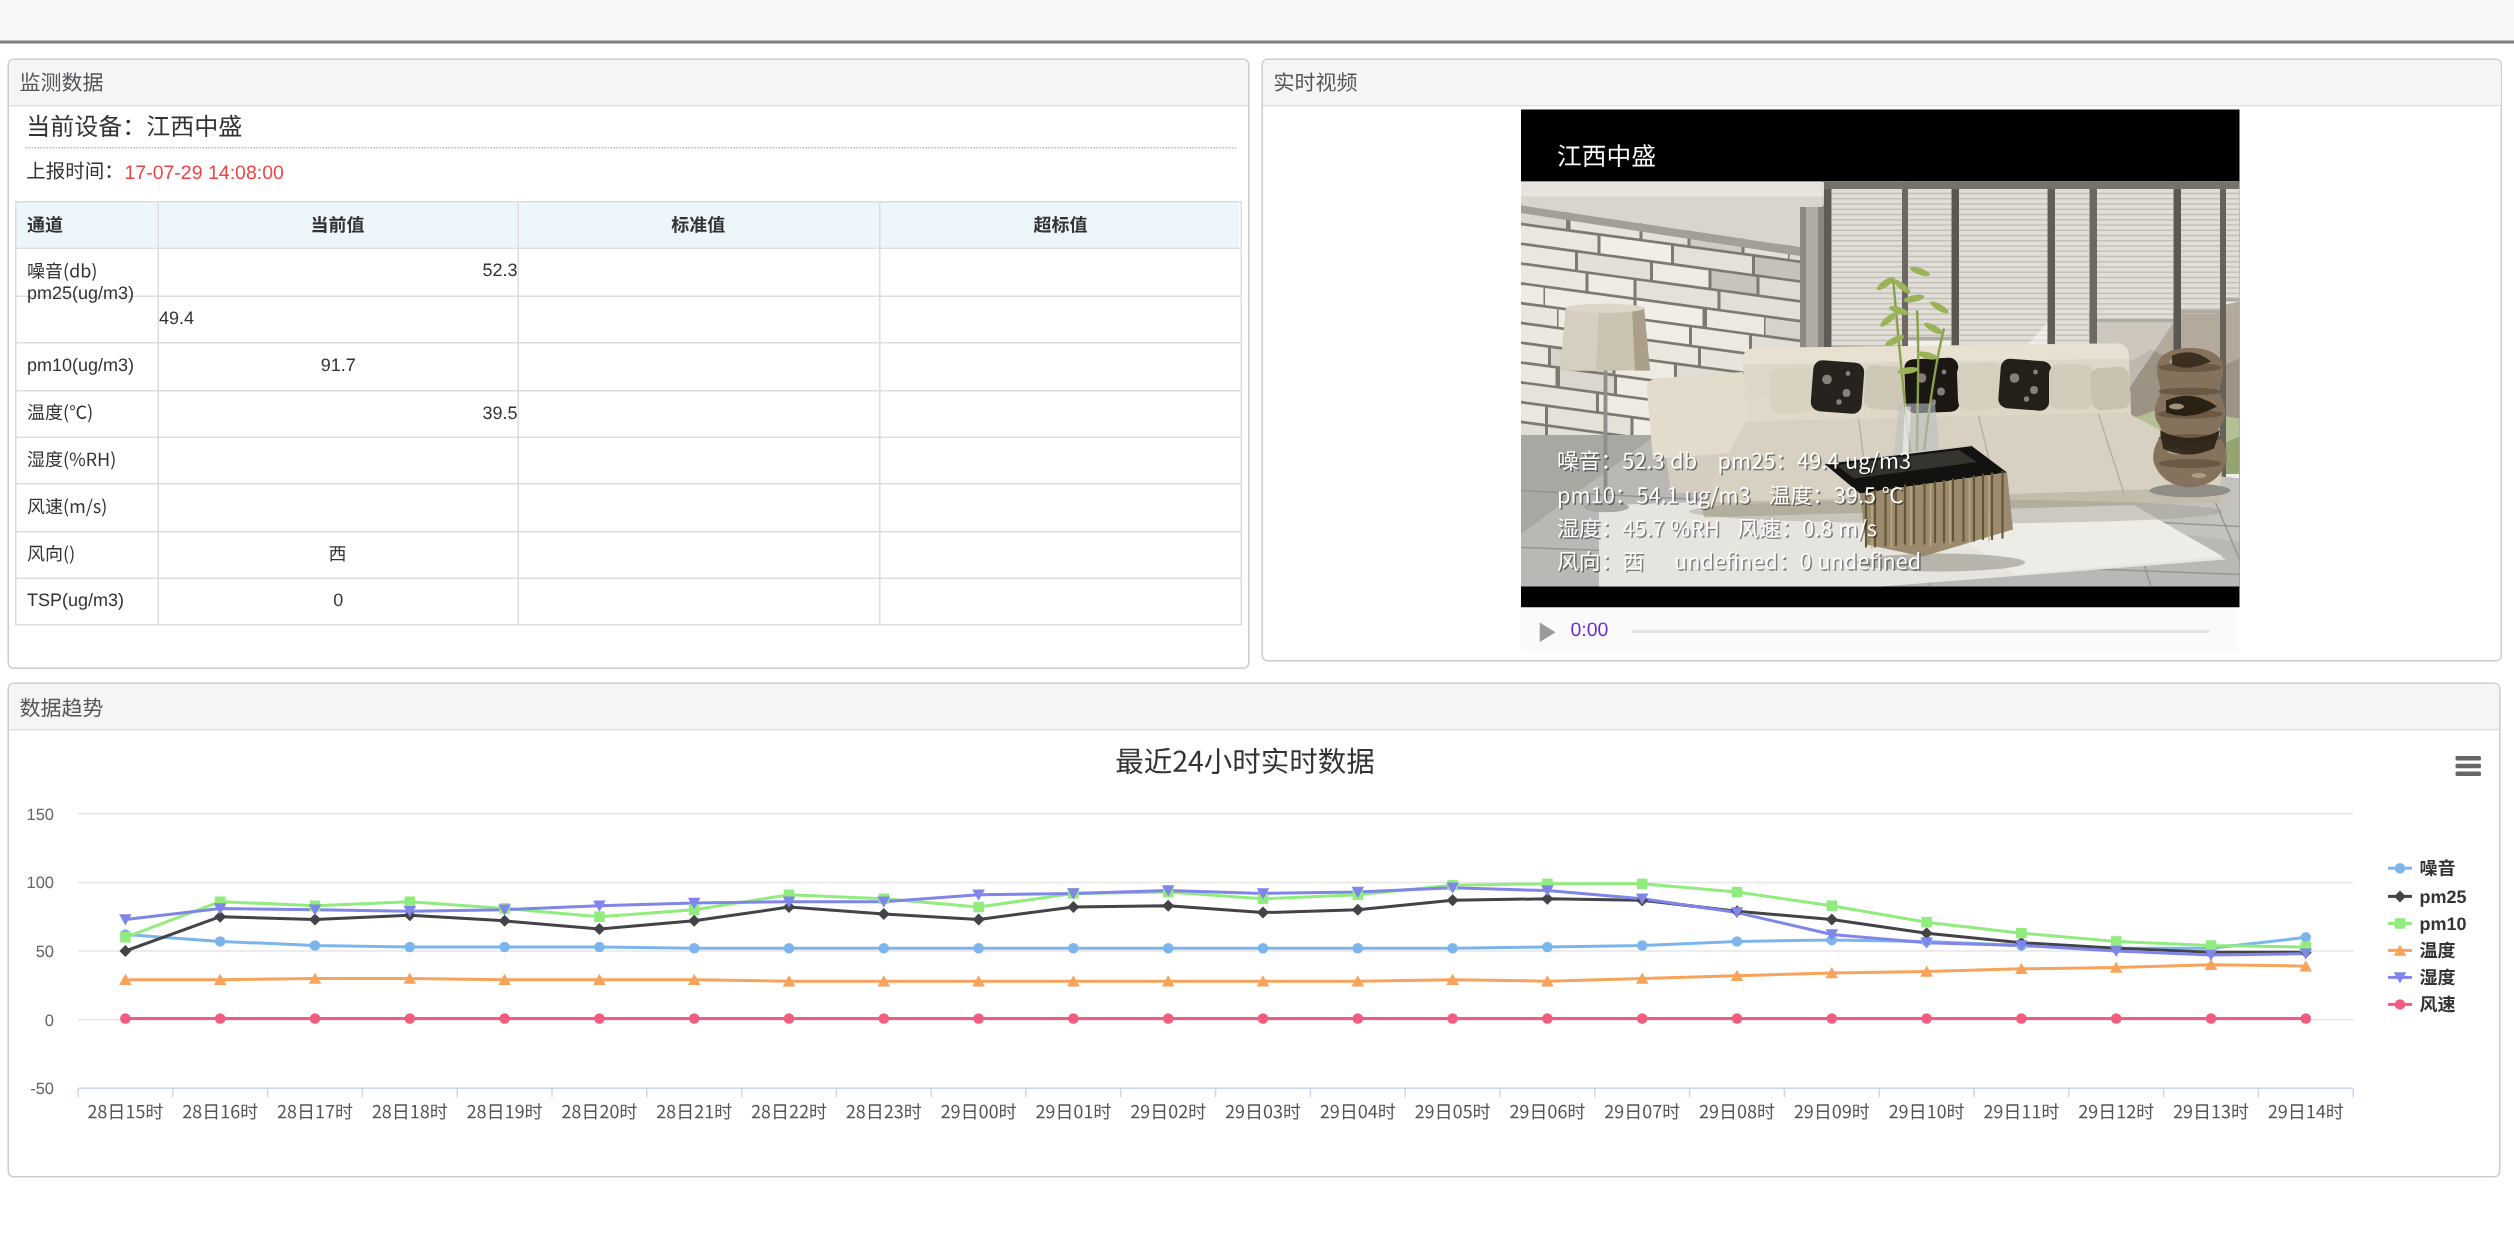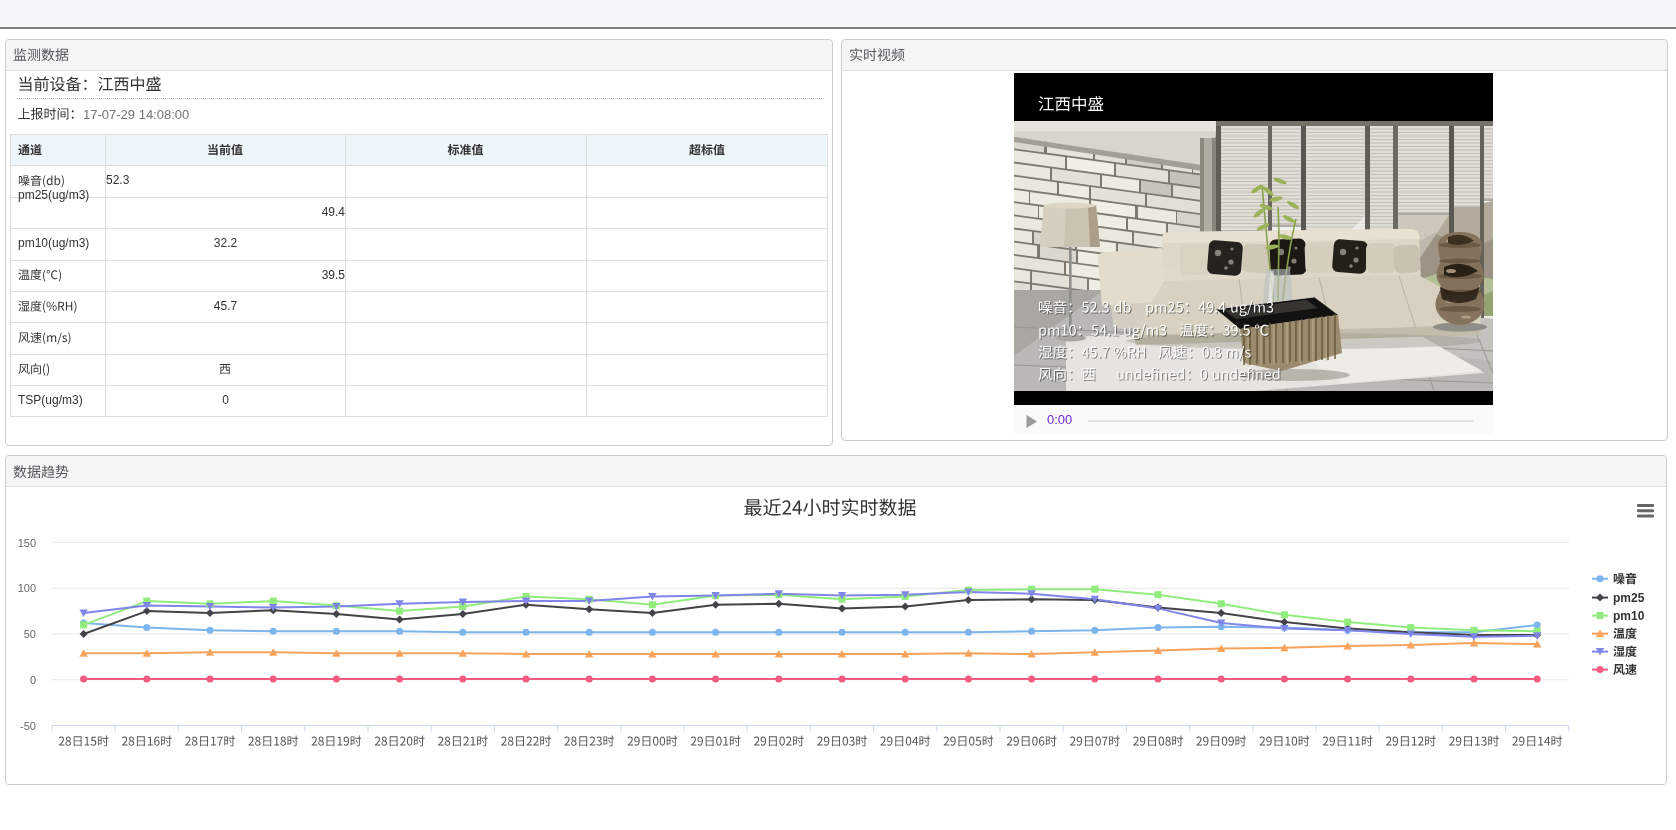--- a/index.html
+++ b/index.html
@@ -5,42 +5,41 @@
     <div class="panel" style="left:5px;top:39px;width:828px;height:407px">
       <div class="phead"></div>
     </div>
     <div class="panel" style="left:841px;top:39px;width:827px;height:402px">
       <div class="phead"></div>
     </div>
     <div class="panel" style="left:5px;top:455px;width:1662px;height:330px">
       <div class="phead"></div>
     </div>
     <div class="abs" style="left:17px;top:98px;width:807px;border-top:1px dotted #bbb"></div>
-    <div class="abs" style="left:83px;top:108px;font-size:13px;line-height:13px;color:#737373">17-07-29 14:08:00</div>
+    <div class="abs" style="left:83px;top:108px;font-size:13px;line-height:13px;color:#ef4444">17-07-29 14:08:00</div>
     <div class="abs" style="left:10px;top:134px;width:816px;height:31.3px;background:#edf6fb"></div>
     <div class="abs" style="left:10px;top:134px;width:818px;height:282.5px;border:1px solid #ddd;box-sizing:border-box"></div>
     <div class="abs" style="left:10px;top:165.3px;width:818px;height:1px;background:#ddd"></div>
     <div class="abs" style="left:10px;top:196.7px;width:818px;height:1px;background:#ddd"></div>
     <div class="abs" style="left:10px;top:228.1px;width:818px;height:1px;background:#ddd"></div>
     <div class="abs" style="left:10px;top:259.5px;width:818px;height:1px;background:#ddd"></div>
     <div class="abs" style="left:10px;top:290.9px;width:818px;height:1px;background:#ddd"></div>
     <div class="abs" style="left:10px;top:322.3px;width:818px;height:1px;background:#ddd"></div>
     <div class="abs" style="left:10px;top:353.7px;width:818px;height:1px;background:#ddd"></div>
     <div class="abs" style="left:10px;top:385.1px;width:818px;height:1px;background:#ddd"></div>
     <div class="abs" style="left:105px;top:134px;width:1px;height:282.5px;background:#ddd"></div>
     <div class="abs" style="left:345px;top:134px;width:1px;height:282.5px;background:#ddd"></div>
     <div class="abs" style="left:586px;top:134px;width:1px;height:282.5px;background:#ddd"></div>
     <div class="cell" style="left:18px;top:180px;height:31.4px;line-height:31.4px">pm25(ug/m3)</div>
     <div class="cell" style="left:18px;top:228.1px;height:31.4px;line-height:31.4px">pm10(ug/m3)</div>
     <div class="cell" style="left:18px;top:385.1px;height:31.4px;line-height:31.4px">TSP(ug/m3)</div>
-    <div class="cell" style="left:106px;width:239px;text-align:left;top:165.3px;height:31.4px;line-height:31.4px">52.3</div>
-    <div class="cell" style="left:106px;width:239px;text-align:right;top:196.7px;height:31.4px;line-height:31.4px">49.4</div>
-    <div class="cell" style="left:106px;width:239px;text-align:center;top:228.1px;height:31.4px;line-height:31.4px">32.2</div>
+    <div class="cell" style="left:106px;width:239px;text-align:right;top:165.3px;height:31.4px;line-height:31.4px">52.3</div>
+    <div class="cell" style="left:106px;width:239px;text-align:left;top:196.7px;height:31.4px;line-height:31.4px">49.4</div>
+    <div class="cell" style="left:106px;width:239px;text-align:center;top:228.1px;height:31.4px;line-height:31.4px">91.7</div>
     <div class="cell" style="left:106px;width:239px;text-align:right;top:259.5px;height:31.4px;line-height:31.4px">39.5</div>
-    <div class="cell" style="left:106px;width:239px;text-align:center;top:290.9px;height:31.4px;line-height:31.4px">45.7</div>
     <div class="cell" style="left:106px;width:239px;text-align:center;top:385.1px;height:31.4px;line-height:31.4px">0</div>
     <div class="abs" style="left:1014px;top:73px;width:479px;height:332px;background:#000"></div>
     <div class="abs" style="left:1014px;top:405px;width:479px;height:29px;background:#fafafa"></div>
     <div class="abs" style="left:1047px;top:405px;height:29px;line-height:29px;font-size:13px;color:#6d28d9">0:00</div>
     <div class="abs" style="left:1088px;top:420px;width:385px;height:2px;background:#e3e3e3"></div>
     <svg class="abs" style="left:0;top:0" width="1676" height="830" viewBox="0 0 1676 830">
       <defs>
         <path id="g1" d="M0.634 -0.521C0.705 -0.471 0.793 -0.4 0.834 -0.353L0.894 -0.399C0.85 -0.445 0.762 -0.514 0.691 -0.561ZM0.317 -0.837V-0.361H0.392V-0.837ZM0.121 -0.803V-0.393H0.194V-0.803ZM0.616 -0.838C0.58 -0.691 0.515 -0.551 0.429 -0.463C0.447 -0.452 0.479 -0.429 0.491 -0.418C0.541 -0.474 0.585 -0.548 0.622 -0.631H0.944V-0.699H0.65C0.665 -0.739 0.678 -0.781 0.689 -0.824ZM0.16 -0.301V-0.015H0.046V0.053H0.957V-0.015H0.849V-0.301ZM0.23 -0.015V-0.236H0.364V-0.015ZM0.434 -0.015V-0.236H0.57V-0.015ZM0.639 -0.015V-0.236H0.776V-0.015Z"></path>
         <path id="g2" d="M0.486 -0.092C0.537 -0.042 0.596 0.028 0.624 0.073L0.673 0.039C0.644 -0.004 0.584 -0.072 0.533 -0.121ZM0.312 -0.782V-0.154H0.371V-0.724H0.588V-0.157H0.649V-0.782ZM0.867 -0.827V-0.007C0.867 0.008 0.861 0.013 0.847 0.013C0.833 0.014 0.786 0.014 0.733 0.013C0.742 0.031 0.752 0.06 0.755 0.076C0.825 0.077 0.868 0.075 0.894 0.064C0.919 0.053 0.929 0.034 0.929 -0.007V-0.827ZM0.73 -0.75V-0.151H0.79V-0.75ZM0.446 -0.653V-0.299C0.446 -0.178 0.426 -0.053 0.259 0.032C0.27 0.041 0.289 0.066 0.296 0.078C0.476 -0.013 0.504 -0.164 0.504 -0.298V-0.653ZM0.081 -0.776C0.137 -0.745 0.209 -0.697 0.243 -0.665L0.289 -0.726C0.253 -0.756 0.18 -0.8 0.126 -0.829ZM0.038 -0.506C0.093 -0.475 0.166 -0.43 0.202 -0.4L0.247 -0.46C0.209 -0.489 0.135 -0.532 0.081 -0.56ZM0.058 0.027 0.126 0.067C0.168 -0.025 0.218 -0.148 0.254 -0.253L0.194 -0.292C0.154 -0.18 0.098 -0.05 0.058 0.027Z"></path>
         <path id="g3" d="M0.443 -0.821C0.425 -0.782 0.393 -0.723 0.368 -0.688L0.417 -0.664C0.443 -0.697 0.477 -0.747 0.506 -0.793ZM0.088 -0.793C0.114 -0.751 0.141 -0.696 0.15 -0.661L0.207 -0.686C0.198 -0.722 0.171 -0.776 0.143 -0.815ZM0.41 -0.26C0.387 -0.208 0.355 -0.164 0.317 -0.126C0.279 -0.145 0.24 -0.164 0.203 -0.18C0.217 -0.204 0.233 -0.231 0.247 -0.26ZM0.11 -0.153C0.159 -0.134 0.214 -0.109 0.264 -0.083C0.2 -0.037 0.123 -0.005 0.041 0.014C0.054 0.028 0.07 0.054 0.077 0.072C0.169 0.047 0.254 0.008 0.326 -0.05C0.359 -0.03 0.389 -0.011 0.412 0.006L0.46 -0.043C0.437 -0.059 0.408 -0.077 0.375 -0.095C0.428 -0.152 0.47 -0.222 0.495 -0.309L0.454 -0.326L0.442 -0.323H0.278L0.3 -0.375L0.233 -0.387C0.226 -0.367 0.216 -0.345 0.206 -0.323H0.07V-0.26H0.175C0.154 -0.22 0.131 -0.183 0.11 -0.153ZM0.257 -0.841V-0.654H0.05V-0.592H0.234C0.186 -0.527 0.109 -0.465 0.039 -0.435C0.054 -0.421 0.071 -0.395 0.08 -0.378C0.141 -0.411 0.207 -0.467 0.257 -0.526V-0.404H0.327V-0.54C0.375 -0.505 0.436 -0.458 0.461 -0.435L0.503 -0.489C0.479 -0.506 0.391 -0.562 0.342 -0.592H0.531V-0.654H0.327V-0.841ZM0.629 -0.832C0.604 -0.656 0.559 -0.488 0.481 -0.383C0.497 -0.373 0.526 -0.349 0.538 -0.337C0.564 -0.374 0.586 -0.418 0.606 -0.467C0.628 -0.369 0.657 -0.278 0.694 -0.199C0.638 -0.104 0.56 -0.031 0.451 0.022C0.465 0.037 0.486 0.067 0.493 0.083C0.595 0.028 0.672 -0.041 0.731 -0.129C0.781 -0.044 0.843 0.024 0.921 0.071C0.933 0.052 0.955 0.026 0.972 0.012C0.888 -0.033 0.822 -0.106 0.771 -0.198C0.824 -0.301 0.858 -0.426 0.88 -0.576H0.948V-0.646H0.663C0.677 -0.702 0.689 -0.761 0.698 -0.821ZM0.809 -0.576C0.793 -0.461 0.769 -0.361 0.733 -0.276C0.695 -0.366 0.667 -0.468 0.648 -0.576Z"></path>

